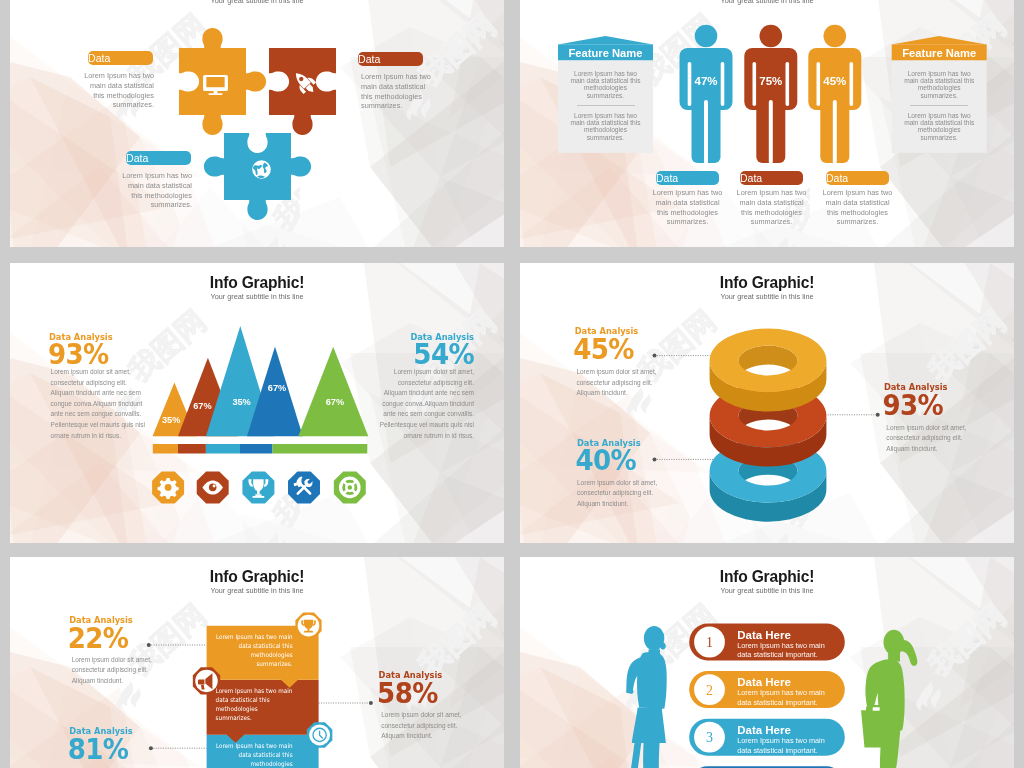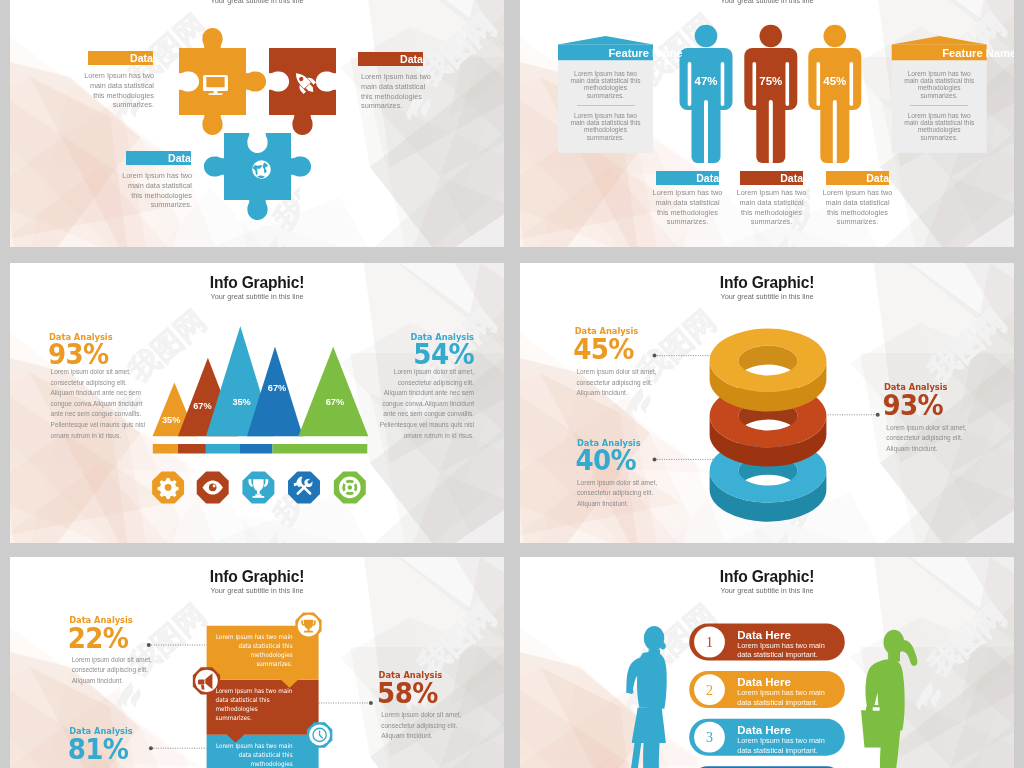--- a/index.html
+++ b/index.html
@@ -9,27 +9,27 @@
   .grid{position:absolute;left:0;top:0;width:1024px;height:768px;}
   .slide{position:absolute;width:494px;height:280px;overflow:hidden;background:#fff;}
   .s0{left:10px;top:-33px}.s1{left:520px;top:-33px}
   .s2{left:10px;top:263px}.s3{left:520px;top:263px}
   .s4{left:10px;top:557px}.s5{left:520px;top:557px}
   .bgsvg,.wm,.ov{position:absolute;left:0;top:0;width:494px;height:280px;}
   .content{position:absolute;left:0;top:0;width:494px;height:280px;}
   .ttl{position:absolute;width:100%;text-align:center;font-weight:bold;color:#1a1a1a;
        font-size:15.6px;letter-spacing:-.2px;}
   .sub{position:absolute;width:100%;text-align:center;color:#6b6b6b;font-size:7.3px;}
-  .pz-pill{position:absolute;border-radius:0;color:#fff;font-weight:bold;font-size:10.6px;height:14.2px;
-     display:flex;align-items:center;justify-content:flex-end;}
+  .pz-pill{position:absolute;border-radius:5px;color:#fff;font-weight:normal;font-size:10.6px;height:14.2px;
+     display:flex;align-items:center;justify-content:flex-start;}
   .pz-txt{position:absolute;color:#8d8d8d;font-size:7.3px;line-height:9.7px;}
   svg{display:block;}
   .pz-txt{position:absolute;color:#8d8d8d;font-size:7.3px;line-height:9.8px;}
   .pz-txt.r{text-align:right}.pz-txt.l{text-align:left}.pz-txt.c{text-align:center}
-  .feat-name{position:absolute;text-align:center;color:#fff;font-weight:bold;font-size:11.2px;padding-left:40px;}
+  .feat-name{position:absolute;text-align:center;color:#fff;font-weight:bold;font-size:11.2px;}
   .feat-p{position:absolute;text-align:center;color:#8d8d8d;font-size:6.6px;line-height:7.4px;}
   .feat-rule{position:absolute;height:1px;background:#c4c4c4;}
   .body-txt{position:absolute;color:#8d8d8d;font-size:6.5px;line-height:10.6px;}
   .body-txt.r{text-align:right}.body-txt.l{text-align:left}
   .da-lbl{position:absolute;font-weight:bold;font-size:9.2px;font-family:"DejaVu Sans Condensed","DejaVu Sans",sans-serif;}
   .da-val{position:absolute;font-weight:bold;font-size:29px;line-height:29px;letter-spacing:-.6px;font-family:"DejaVu Sans Condensed","DejaVu Sans",sans-serif;}
   .rib-txt{position:absolute;color:#fff;font-size:6.3px;line-height:9.1px;font-family:"DejaVu Sans Condensed","DejaVu Sans",sans-serif;}
   .rib-txt.r{text-align:right}.rib-txt.l{text-align:left}
   .lh{position:absolute;color:#fff;font-weight:bold;font-size:11.5px;}
   .lb{position:absolute;color:#fff;font-size:7.3px;line-height:9.8px;opacity:.95}

